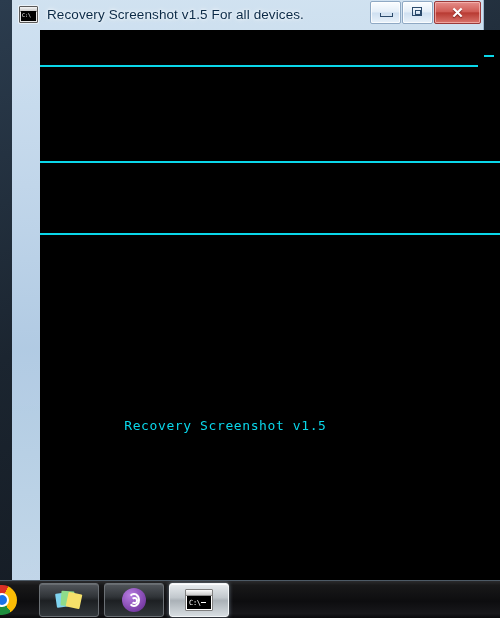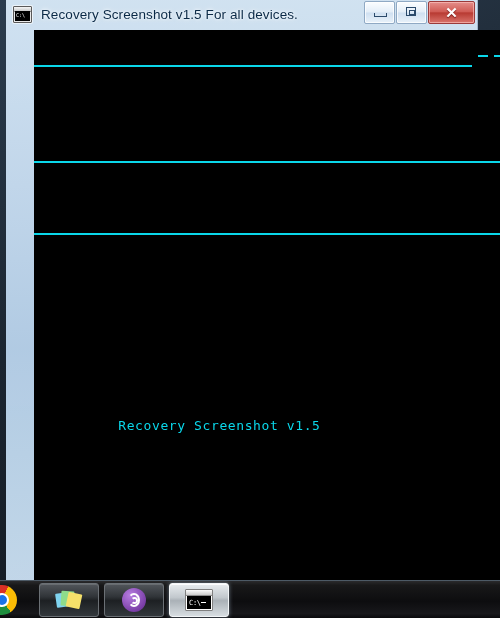--- a/index.html
+++ b/index.html
@@ -18,21 +18,21 @@
   
   #desktop {
     position: absolute;
     inset: 0;
     background: linear-gradient(160deg, #2b3c4e 0%, #1b2530 45%, #11161d 100%);
   }
 
   
   #window {
     position: absolute;
-    left: 6px;
+    left: 12px;
     top: 0;
     width: 472px;
     height: 580px;
     box-sizing: border-box;
     padding-left: 32px;
   }
   .glass {
     position: absolute;
     inset: 0;
     background: linear-gradient(180deg,

